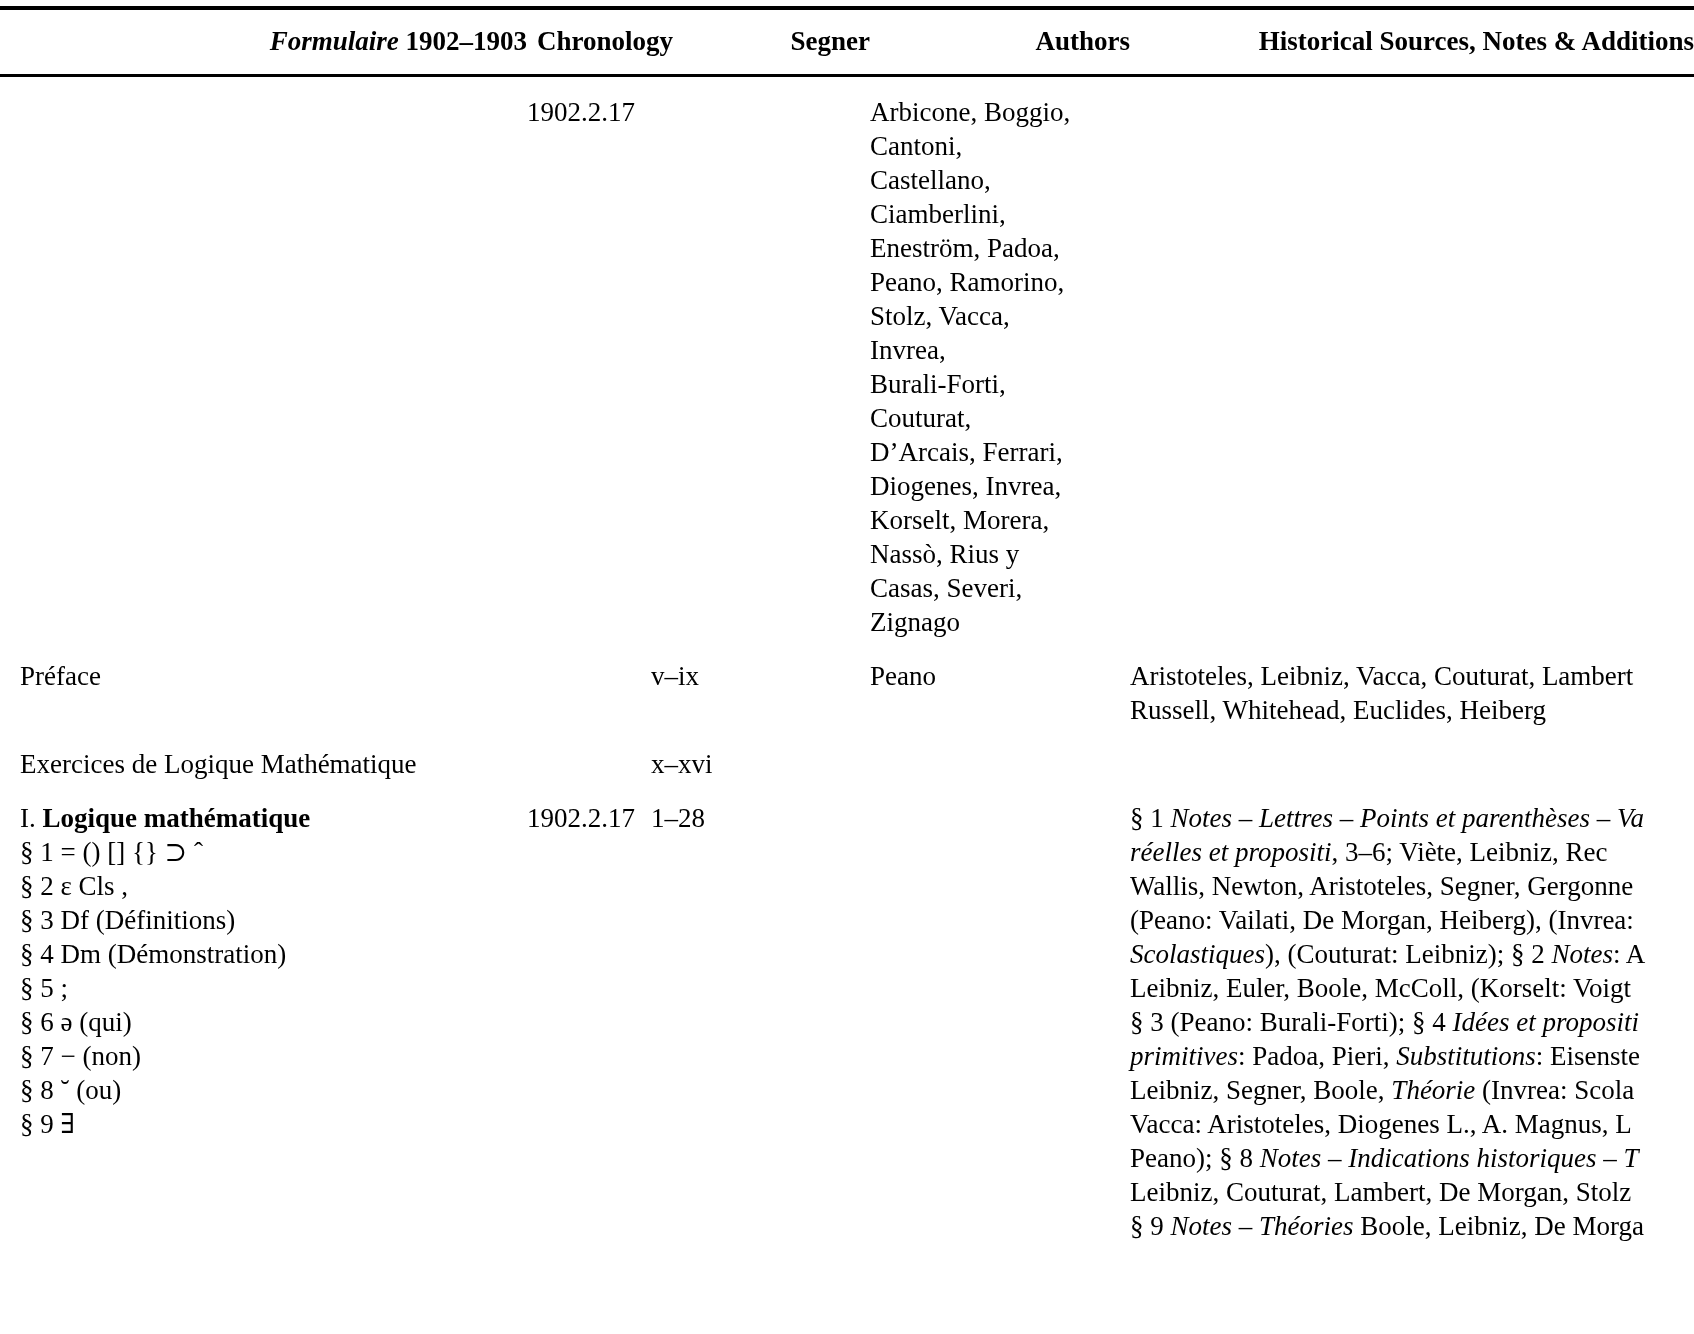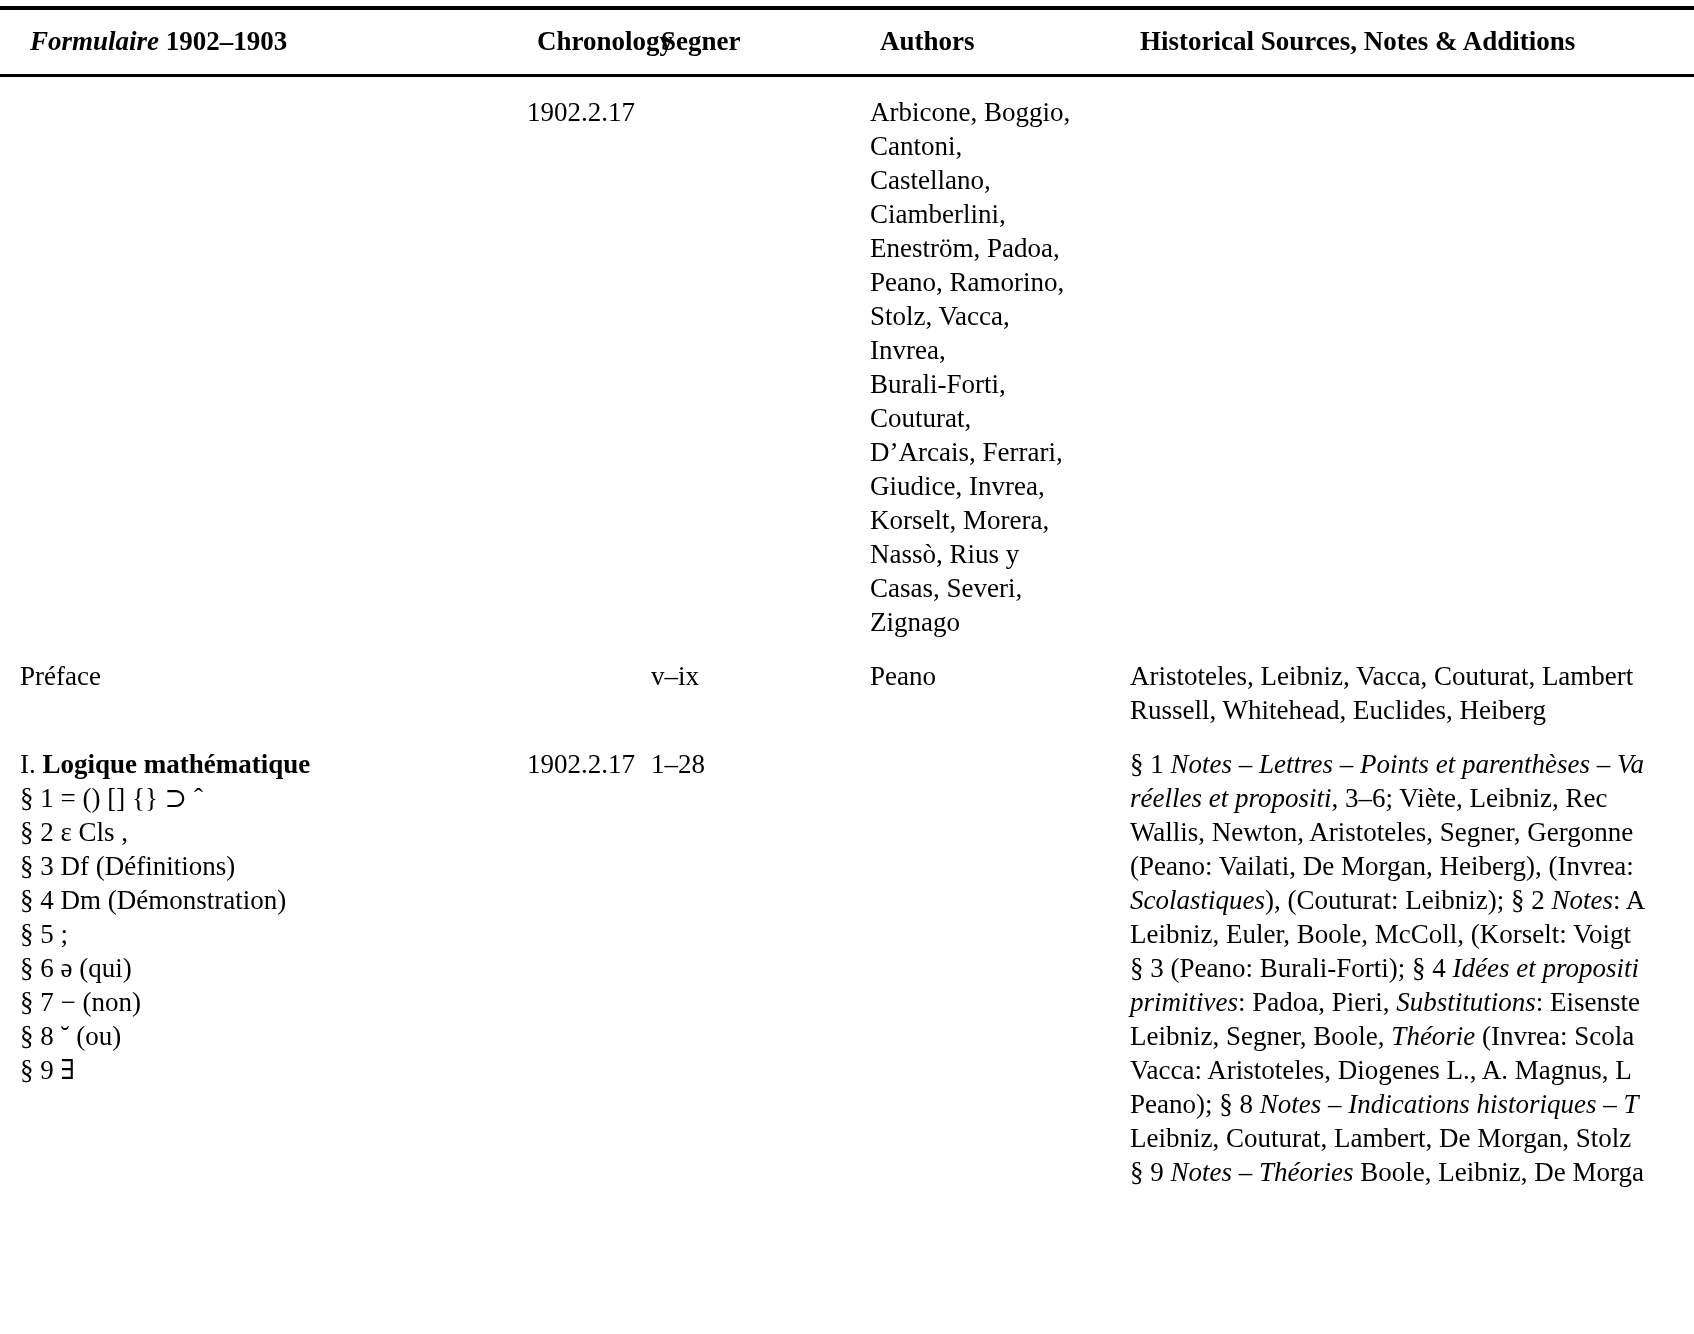--- a/index.html
+++ b/index.html
@@ -25,21 +25,21 @@
     table-layout: fixed;
     width: 1694px;
     border-top: 4px solid #000000;
   }
   col.c1 { width: 527px; }
   col.c2 { width: 124px; }
   col.c3 { width: 219px; }
   col.c4 { width: 260px; }
   col.c5 { width: 564px; }
   thead th {
-    text-align: left;
+    text-align: right;
     vertical-align: bottom;
     font-weight: bold;
     padding: 14px 0 16px 10px;
     border-bottom: 3px solid #000000;
     white-space: nowrap;
     overflow: visible;
   }
   thead th.first { padding-left: 30px; }
   tbody td {
     vertical-align: top;
@@ -84,41 +84,50 @@
             <div class="line"><span>Cantoni,</span></div>
             <div class="line"><span>Castellano,</span></div>
             <div class="line"><span>Ciamberlini,</span></div>
             <div class="line"><span>Eneström, Padoa,</span></div>
             <div class="line"><span>Peano, Ramorino,</span></div>
             <div class="line"><span>Stolz, Vacca,</span></div>
             <div class="line"><span>Invrea,</span></div>
             <div class="line"><span>Burali-Forti,</span></div>
             <div class="line"><span>Couturat,</span></div>
             <div class="line"><span>D’Arcais, Ferrari,</span></div>
-            <div class="line"><span>Giudice, Invrea,</span></div>
+            <div class="line"><span>Diogenes, Invrea,</span></div>
             <div class="line"><span>Korselt, Morera,</span></div>
             <div class="line"><span>Nassò, Rius y</span></div>
             <div class="line"><span>Casas, Severi,</span></div>
             <div class="line"><span>Zignago</span></div>
           </td>
         <td></td>
       </tr>
       <tr>
         <td class="first">
             <div class="line"><span>Préface</span></div>
           </td>
         <td></td>
         <td>v–ix</td>
         <td>
             <div class="line"><span>Peano</span></div>
           </td>
         <td>
             <div class="line"><span>Aristoteles, Leibniz, Vacca, Couturat, Lambert</span></div>
             <div class="line"><span>Russell, Whitehead, Euclides, Heiberg</span></div>
           </td>
+      </tr>
+      <tr>
+        <td class="first">
+            <div class="line"><span>Exercices de Logique Mathématique</span></div>
+          </td>
+        <td></td>
+        <td>x–xvi</td>
+        <td></td>
+        <td></td>
       </tr>
       <tr>
         <td class="first">
             <div class="line"><span>I. </span><span class="bd">Logique mathématique</span></div>
             <div class="line"><span>§ 1 = () [] {} ⊃ ˆ</span></div>
             <div class="line"><span>§ 2 ε Cls ,</span></div>
             <div class="line"><span>§ 3 Df (Définitions)</span></div>
             <div class="line"><span>§ 4 Dm (Démonstration)</span></div>
             <div class="line"><span>§ 5 ;</span></div>
             <div class="line"><span>§ 6 ǝ (qui)</span></div>

